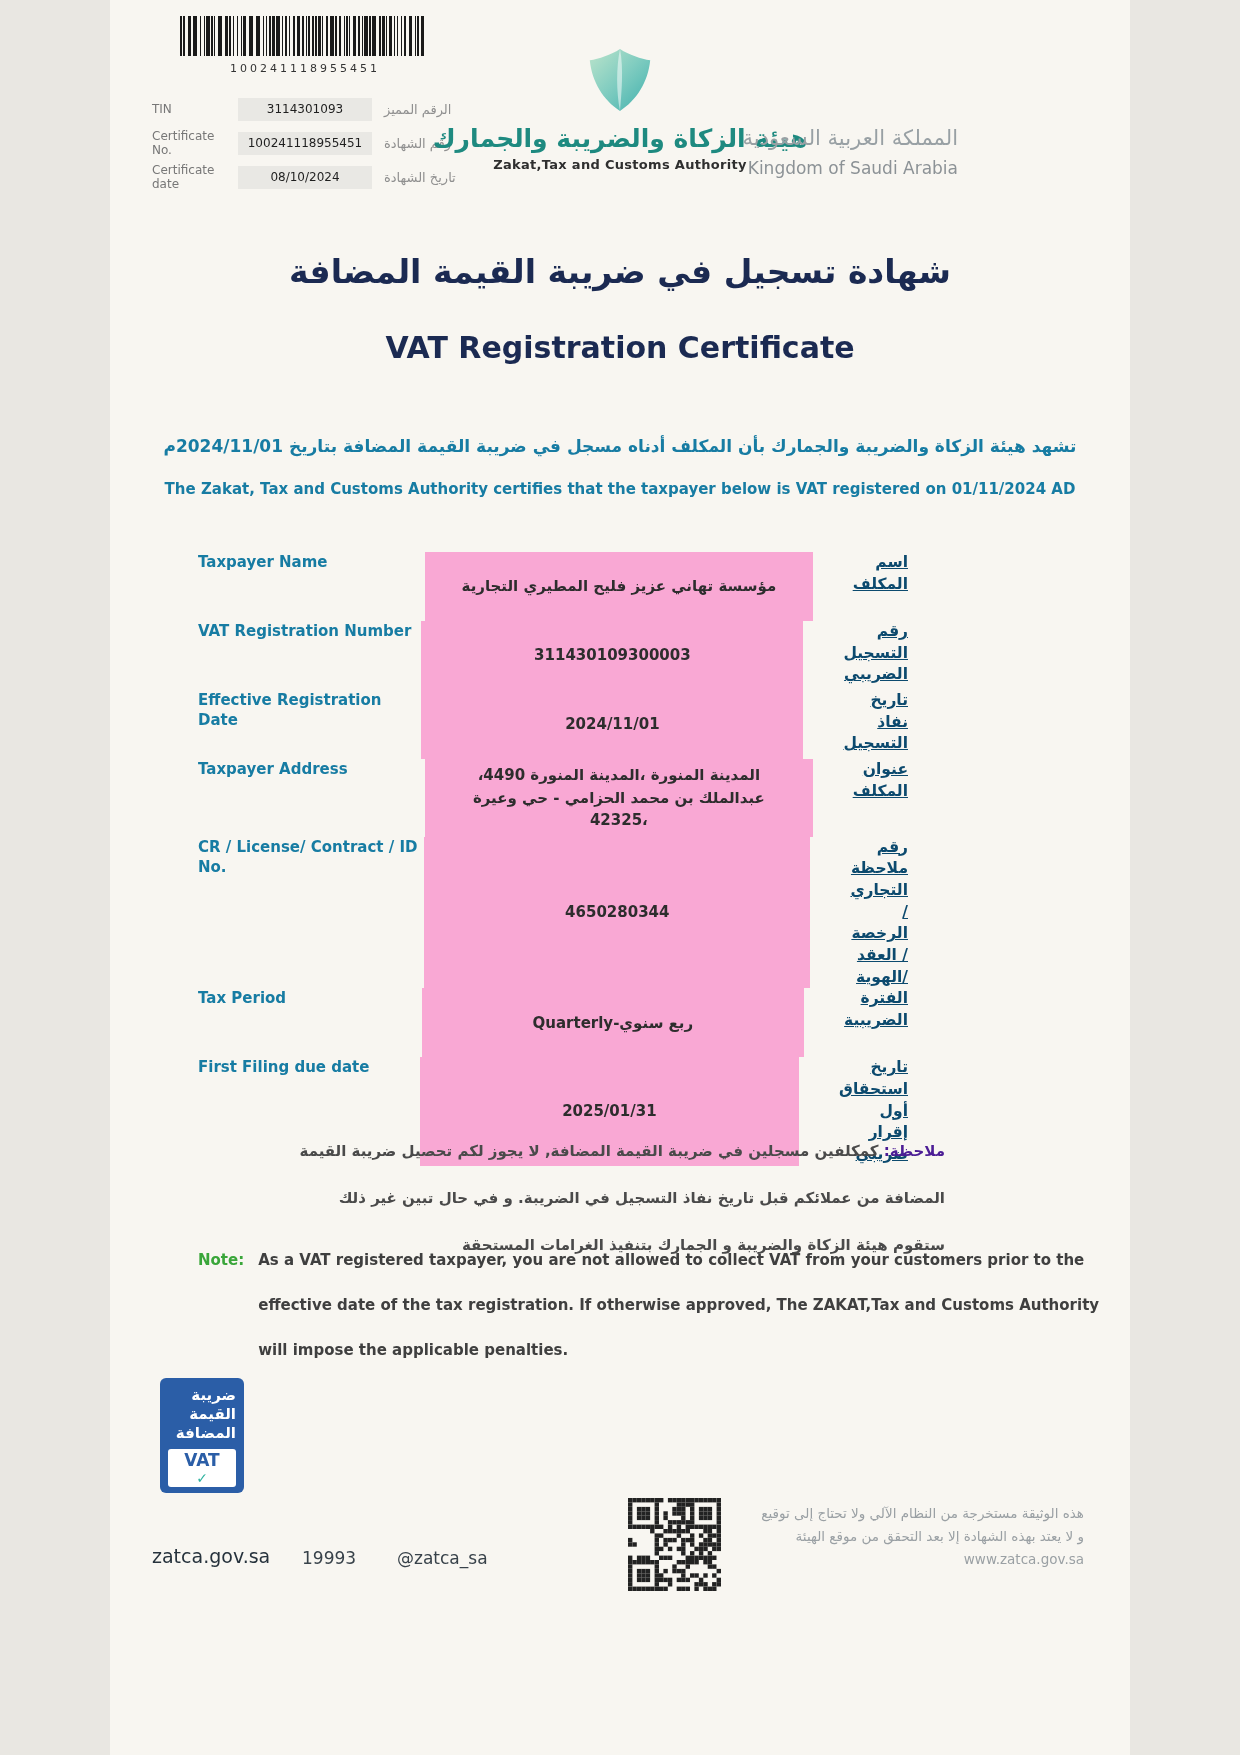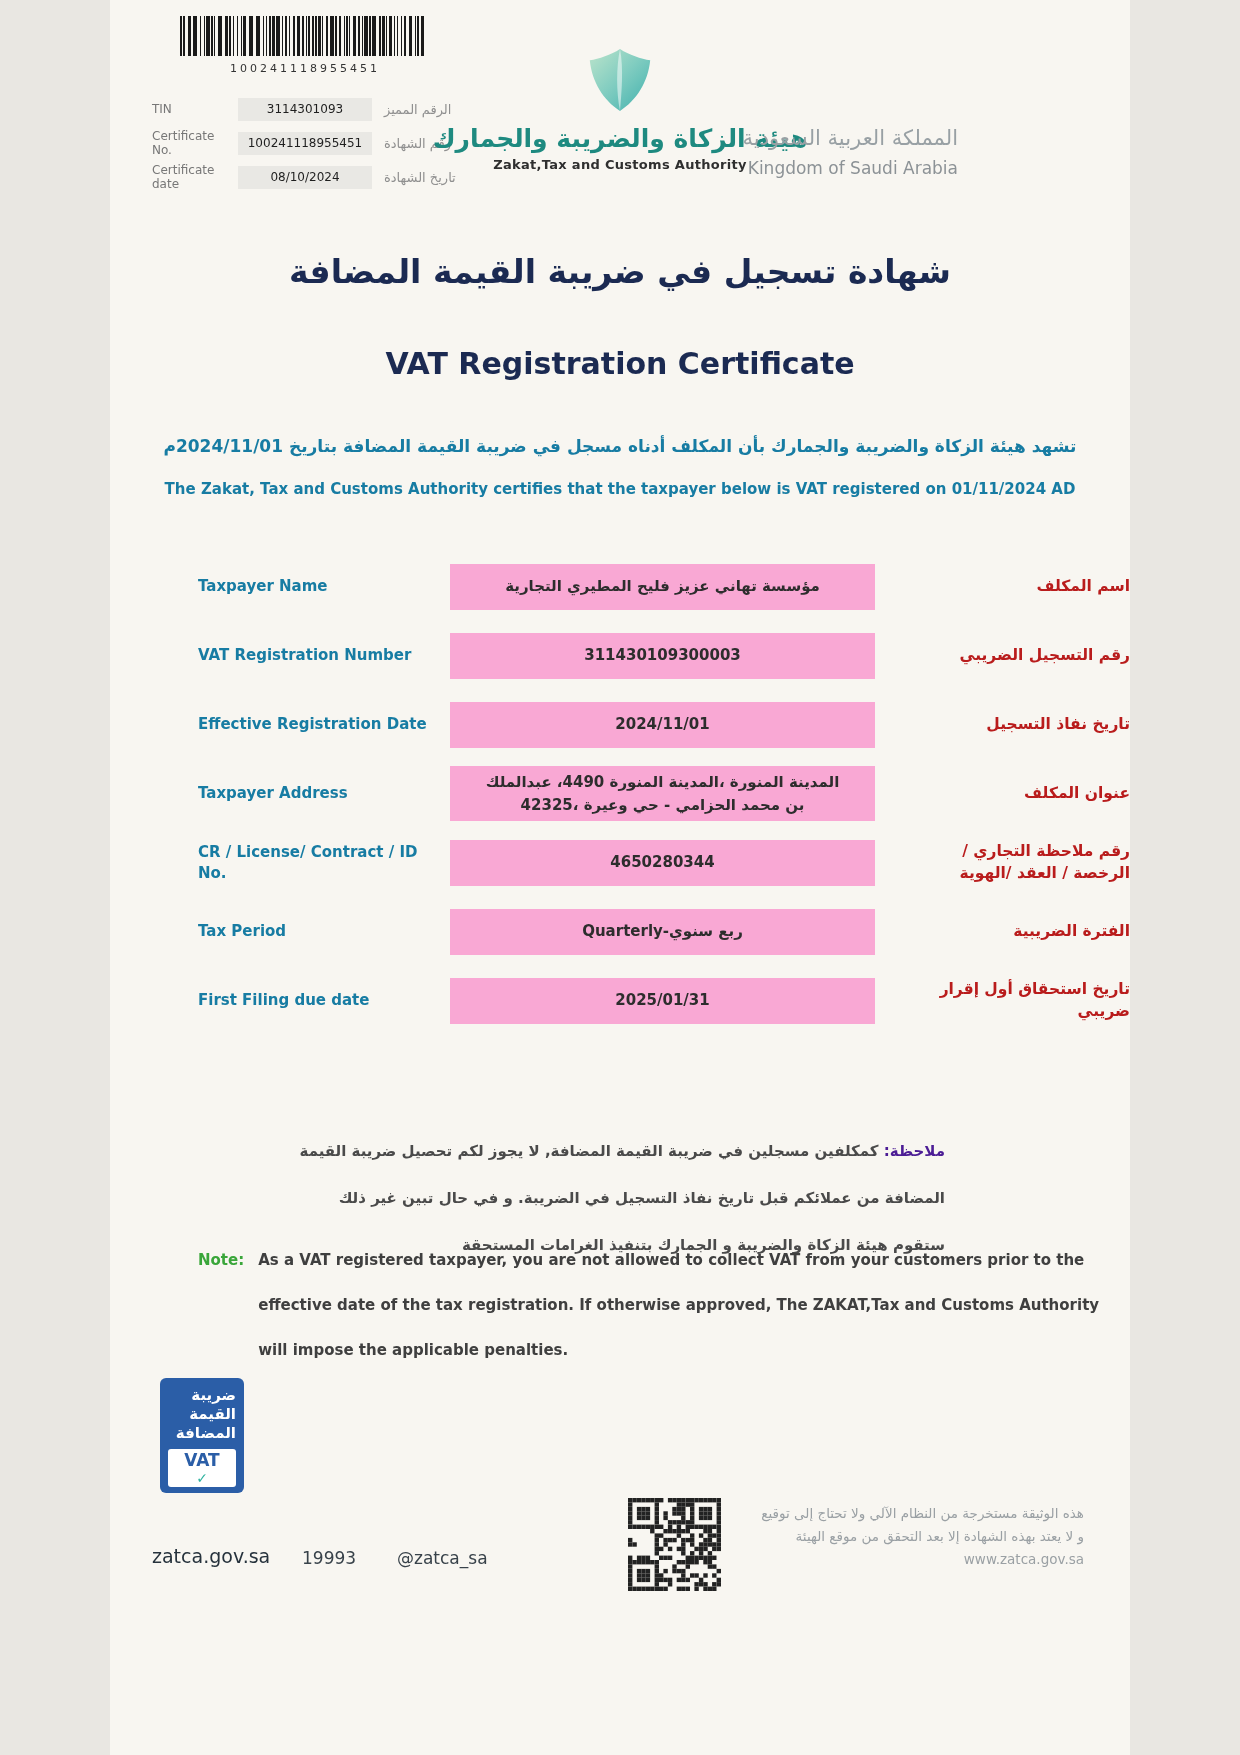--- a/index.html
+++ b/index.html
@@ -25,35 +25,35 @@
   .logo-en { margin-top:4px; font-size:13px; font-weight:bold; color:#2f2f2f; letter-spacing:0.3px;text-align:center; }
 
   .kingdom { position:absolute; right:172px; top:126px; text-align:right; }
   .kingdom-ar { font-size:21px; color:#98a0a4; }
   .kingdom-en { margin-top:8px; font-size:17px; color:#8c9296; }
 
   
   .title-ar { position:absolute; left:0; right:0; top:252px; text-align:center;
               font-size:33px; font-weight:bold; color:#1b2a52; }
   .title-en { position:absolute; left:0; right:0; top:330px; text-align:center;
-              font-size:30px; font-weight:bold; color:#1b2a52;margin-top:16px; }
+              font-size:30px; font-weight:bold; color:#1b2a52; }
 
   .certify-ar { position:absolute; left:0; right:0; top:436px; text-align:center;
                 font-size:17px; font-weight:bold; color:#177ca3; }
   .certify-en { position:absolute; left:0; right:0; top:480px; text-align:center;
                 font-size:15px; font-weight:bold; color:#177ca3; }
 
   
   .detail-table { position:absolute; left:0; right:0; top:552px; }
-  .t-row { display:flex; align-items:center; min-height:69px; }
+  .t-row { display:flex; min-height:69px; }
   .c-label-en { margin-left:88px; width:252px; font-size:15px; font-weight:bold; color:#177ca3; line-height:1.35; }
   .c-value { width:425px; min-height:46px; background:#f9a8d4; display:flex; align-items:center; justify-content:center;
              text-align:center; font-weight:bold; font-size:15px; color:#2d2d2d; padding:5px 24px; line-height:1.5; }
-  .c-label-ar { flex:1; text-align:right; font-size:15.5px; font-weight:bold; color:#b91c1c;
-                direction:rtl; line-height:1.4; padding-left:40px; }
+  .c-label-ar { flex:1; padding-right:222px; text-align:right; font-size:15.5px; font-weight:bold; color:#0c4a6e;
+                direction:rtl; line-height:1.4; padding-left:40px;text-decoration:underline; }
 
   
   .note-ar { position:absolute; top:1128px; left:175px; right:185px; direction:rtl; text-align:right;
              font-size:15px; line-height:47px; color:#4a4a4a; font-weight:600; }
   .note-ar-label { color:#4c1d95; font-weight:bold; }
   .note-en { position:absolute; top:1238px; left:88px; width:905px; display:flex; gap:14px;
              font-size:15px; line-height:45px; color:#3f3f3f; font-weight:bold; }
   .note-en-label { color:#3aa63a; white-space:nowrap; }
 
   

